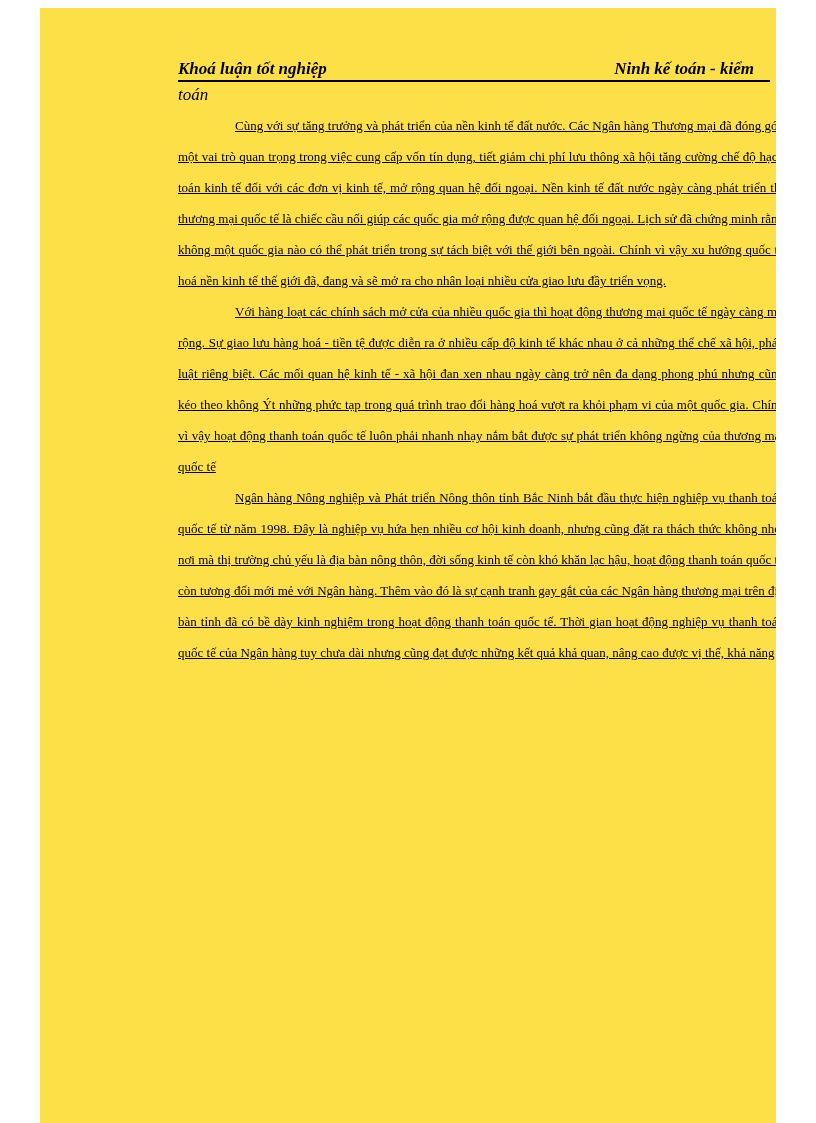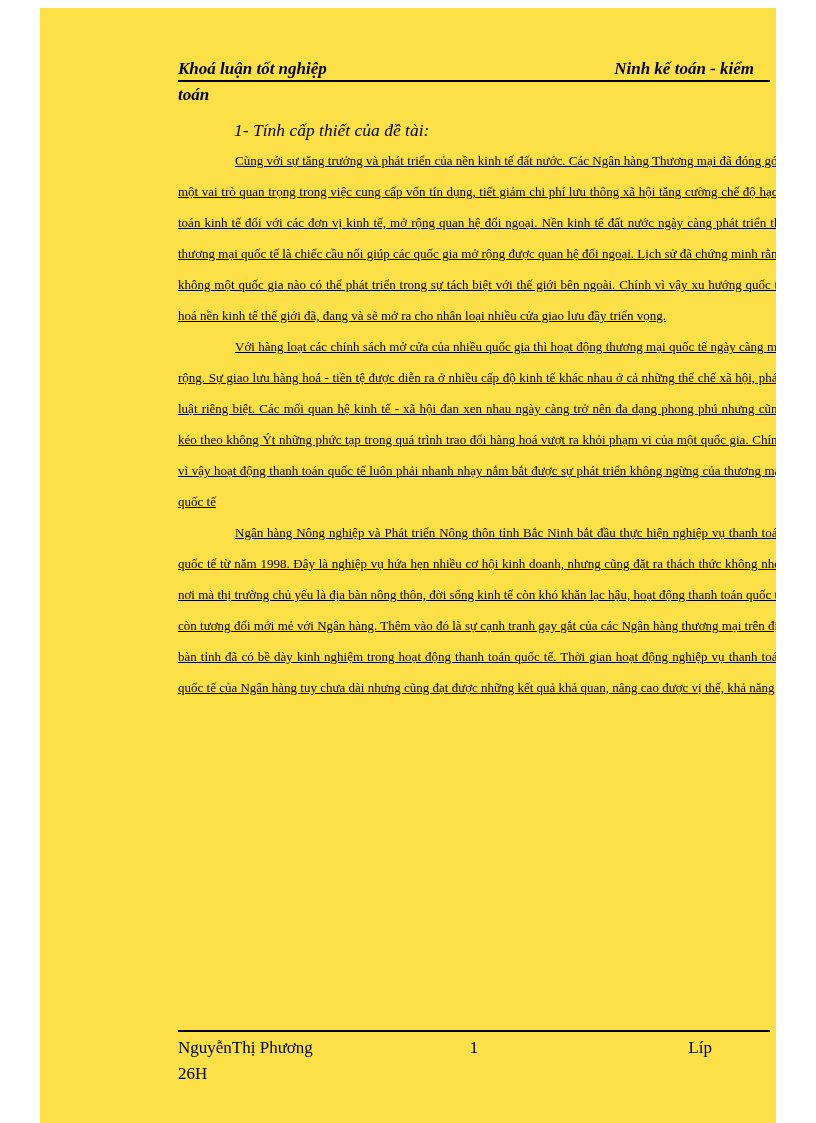--- a/index.html
+++ b/index.html
@@ -27,21 +27,21 @@
     width: 592px;
     font-weight: bold;
     font-style: italic;
     font-size: 17px;
     line-height: 21px;
     border-bottom: 2px solid #000;
     padding-bottom: 1px;
   }
   .header-right { padding-right: 16px; }
   .header-row2 {
-    font-weight: bold;
+    font-weight: normal;
     font-style: italic;
     font-size: 17px;
     line-height: 23px;
     margin-top: 1px;
   }
   .doc-title {
     text-align: center;
     font-size: 21px;
     font-weight: normal;
     line-height: 26px;
@@ -94,33 +94,23 @@
 
     <div class="header">
       <div class="header-row1">
         <span class="header-left">Khoá luận tốt nghiệp</span>
         <span class="header-right">Ninh kế toán - kiểm</span>
       </div>
       <div class="header-row2">toán</div>
     </div>
 
 
-    <div class="section-heading">1- Tính cấp thiết của đề tài:</div>
 
     <div class="body-text">
       <p>Cùng với sự tăng trưởng và phát triển của nền kinh tế đất nước. Các Ngân hàng Thương mại đã đóng góp một vai trò quan trọng trong việc cung cấp vốn tín dụng, tiết giảm chi phí lưu thông xã hội tăng cường chế độ hạch toán kinh tế đối với các đơn vị kinh tế, mở rộng quan hệ đối ngoại. Nền kinh tế đất nước ngày càng phát triển thì thương mại quốc tế là chiếc cầu nối giúp các quốc gia mở rộng được quan hệ đối ngoại. Lịch sử đã chứng minh rằng không một quốc gia nào có thể phát triển trong sự tách biệt với thế giới bên ngoài. Chính vì vậy xu hướng quốc tế hoá nền kinh tế thế giới đã, đang và sẽ mở ra cho nhân loại nhiều cửa giao lưu đầy triển vọng.</p>
       <p>Với hàng loạt các chính sách mở cửa của nhiều quốc gia thì hoạt động thương mại quốc tế ngày càng mở rộng. Sự giao lưu hàng hoá - tiền tệ được diễn ra ở nhiều cấp độ kinh tế khác nhau ở cả những thể chế xã hội, pháp luật riêng biệt. Các mối quan hệ kinh tế - xã hội đan xen nhau ngày càng trở nên đa dạng phong phú nhưng cũng kéo theo không Ýt những phức tạp trong quá trình trao đổi hàng hoá vượt ra khỏi phạm vi của một quốc gia. Chính vì vậy hoạt động thanh toán quốc tế luôn phải nhanh nhạy nắm bắt được sự phát triển không ngừng của thương mại quốc tế</p>
       <p>Ngân hàng Nông nghiệp và Phát triển Nông thôn tỉnh Bắc Ninh bắt đầu thực hiện nghiệp vụ thanh toán quốc tế từ năm 1998. Đây là nghiệp vụ hứa hẹn nhiều cơ hội kinh doanh, nhưng cũng đặt ra thách thức không nhỏ, nơi mà thị trường chủ yếu là địa bàn nông thôn, đời sống kinh tế còn khó khăn lạc hậu, hoạt động thanh toán quốc tế còn tương đối mới mẻ với Ngân hàng. Thêm vào đó là sự cạnh tranh gay gắt của các Ngân hàng thương mại trên địa bàn tỉnh đã có bề dày kinh nghiệm trong hoạt động thanh toán quốc tế. Thời gian hoạt động nghiệp vụ thanh toán quốc tế của Ngân hàng tuy chưa dài nhưng cũng đạt được những kết quả khả quan, nâng cao được vị thế, khả năng</p>
     </div>
 
   </div>
 
-  <div class="footer">
-    <div class="footer-line"></div>
-    <div class="footer-row">
-      <span class="footer-author">NguyễnThị Phương</span>
-      <span class="footer-page">1</span>
-      <span class="footer-class">Líp</span>
-    </div>
-    <div class="footer-row2">26H</div>
-  </div>
 
 </div>
 
 </body></html>

